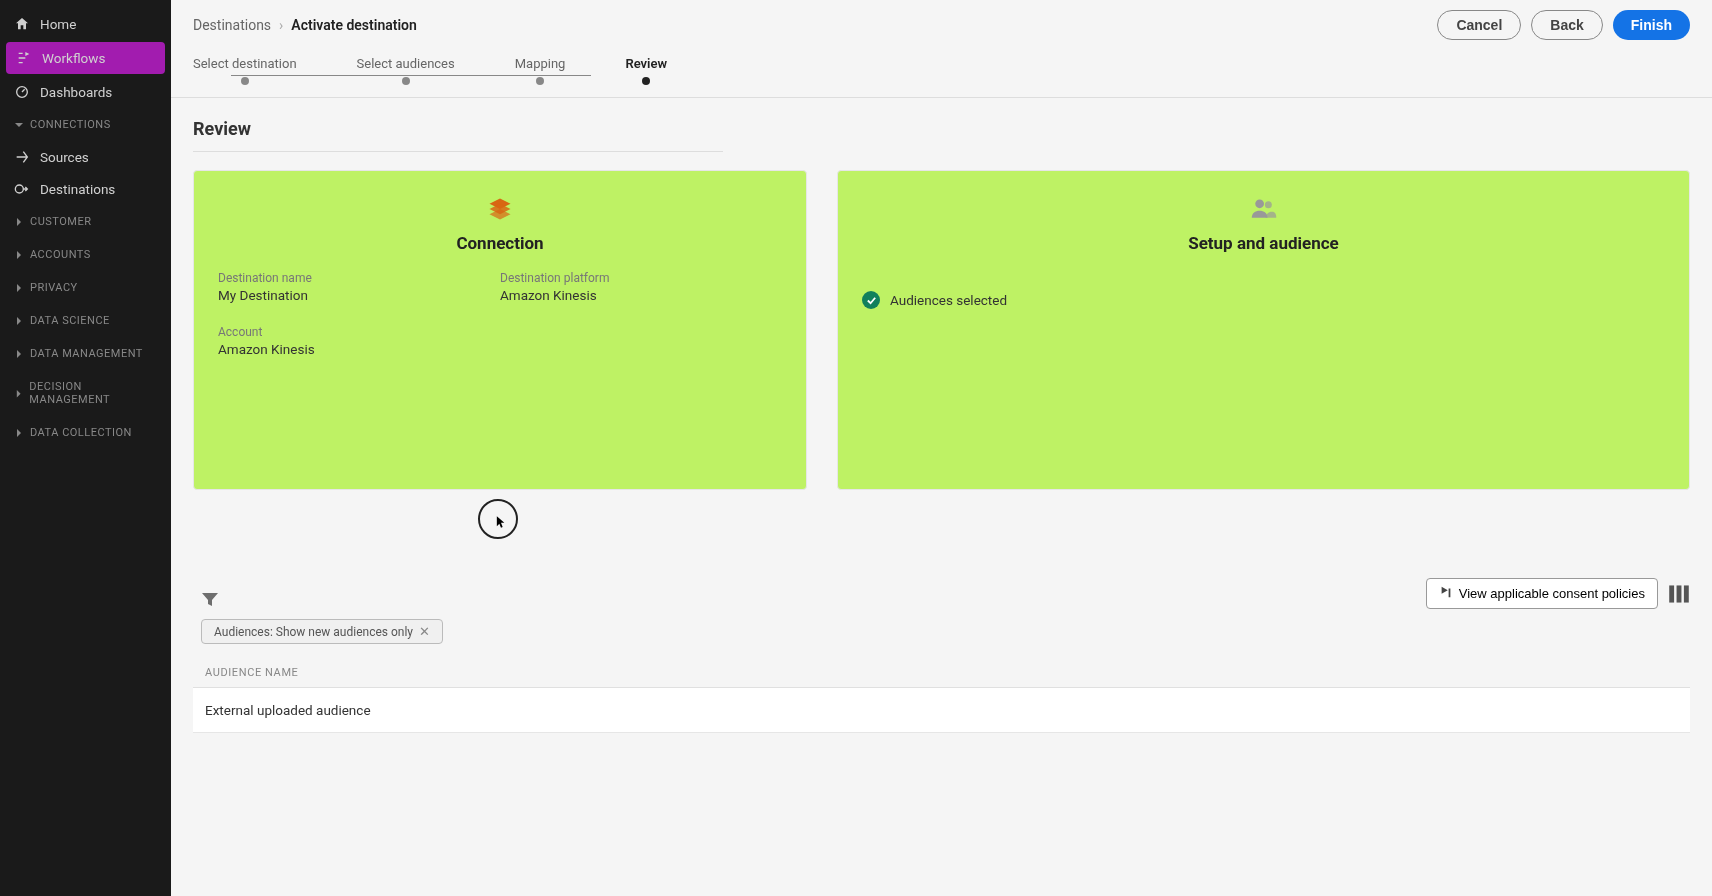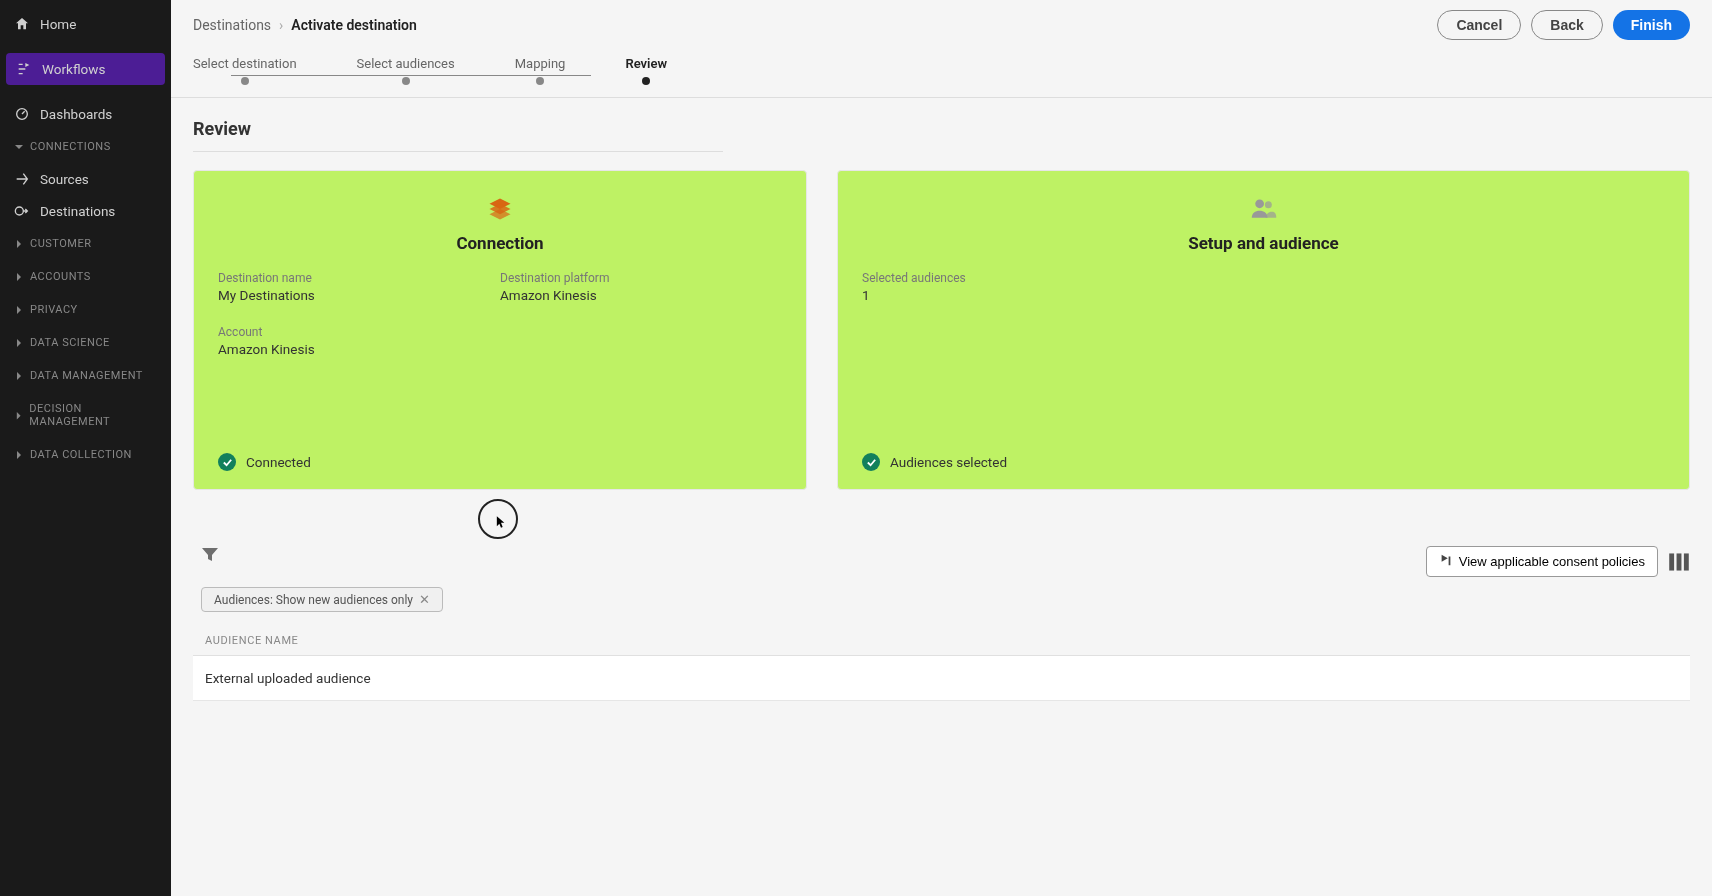--- a/index.html
+++ b/index.html
@@ -22,23 +22,23 @@
     }
     .nav-item {
       display: flex;
       align-items: center;
       padding: 8px 14px;
       font-size: 13.5px;
       cursor: pointer;
       gap: 10px;
     }
     .nav-item.active {
-      background: #4c1d95;
+      background: #a21caf;
       border-radius: 4px;
-      margin: 13px 6px;
+      margin: 2px 6px;
       padding: 8px 10px;
     }
     .nav-icon {
       width: 16px;
       height: 16px;
       display: inline-flex;
       align-items: center;
       justify-content: center;
     }
     .nav-section {
@@ -198,23 +198,23 @@
       background: #12805c;
       display: flex;
       align-items: center;
       justify-content: center;
     }
     .check-badge svg { width: 11px; height: 11px; }
     .footer-text { font-size: 13.5px; color: #333; }
     
     .tbl-toolbar {
       display: flex;
-      align-items: flex-start;
+      align-items: flex-end;
       justify-content: space-between;
-      margin-top: 56px;
+      margin-top: 88px;
       margin-bottom: 10px;
     }
     .filter-icon {
       width: 18px;
       height: 18px;
       color: #6e6e6e;
       cursor: pointer;
       margin-left: 8px;
     }
     .right-tools { display: flex; gap: 10px; align-items: center; }
@@ -440,59 +440,45 @@
                   <path d="M4 22l12-6 12 6-12 6z" opacity="0.7"></path>
                 </g>
               </svg>
           </span>
           <h3>Connection</h3>
         </div>
         <div class="card-body">
           <div class="field-grid">
             <div>
               <div class="field-label">Destination name</div>
-              <div class="field-value">My Destinations</div>
+              <div class="field-value">My Destination</div>
             </div>
             <div>
               <div class="field-label">Destination platform</div>
               <div class="field-value">Amazon Kinesis</div>
             </div>
             <div>
               <div class="field-label">Account</div>
               <div class="field-value">Amazon Kinesis</div>
             </div>
           </div>
         </div>
-        <div class="card-footer">
-          <span class="check-badge">
-            <svg viewBox="0 0 12 12" fill="none" stroke="#fff" stroke-width="2">
-                <path d="M2 6l3 3 5-6"></path>
-              </svg>
-          </span>
-          <span class="footer-text">Connected</span>
-        </div>
       </div>
 
       <div class="card setup">
         <div class="card-header">
           <span class="card-icon">
             <svg viewBox="0 0 32 32" fill="#999">
                 <circle cx="11" cy="10" r="5"></circle>
                 <circle cx="21" cy="11" r="4" opacity="0.7"></circle>
                 <path d="M2 26c0-5 4-8 9-8s9 3 9 8z"></path>
                 <path d="M18 26c0-4 3-7 7-7s5 3 5 7z" opacity="0.7"></path>
               </svg>
           </span>
           <h3>Setup and audience</h3>
-        </div>
-        <div class="card-body">
-          <div>
-            <div class="field-label">Selected audiences</div>
-            <div class="field-value">1</div>
-          </div>
         </div>
         <div class="card-footer">
           <span class="check-badge">
             <svg viewBox="0 0 12 12" fill="none" stroke="#fff" stroke-width="2">
                 <path d="M2 6l3 3 5-6"></path>
               </svg>
           </span>
           <span class="footer-text">Audiences selected</span>
         </div>
       </div>

